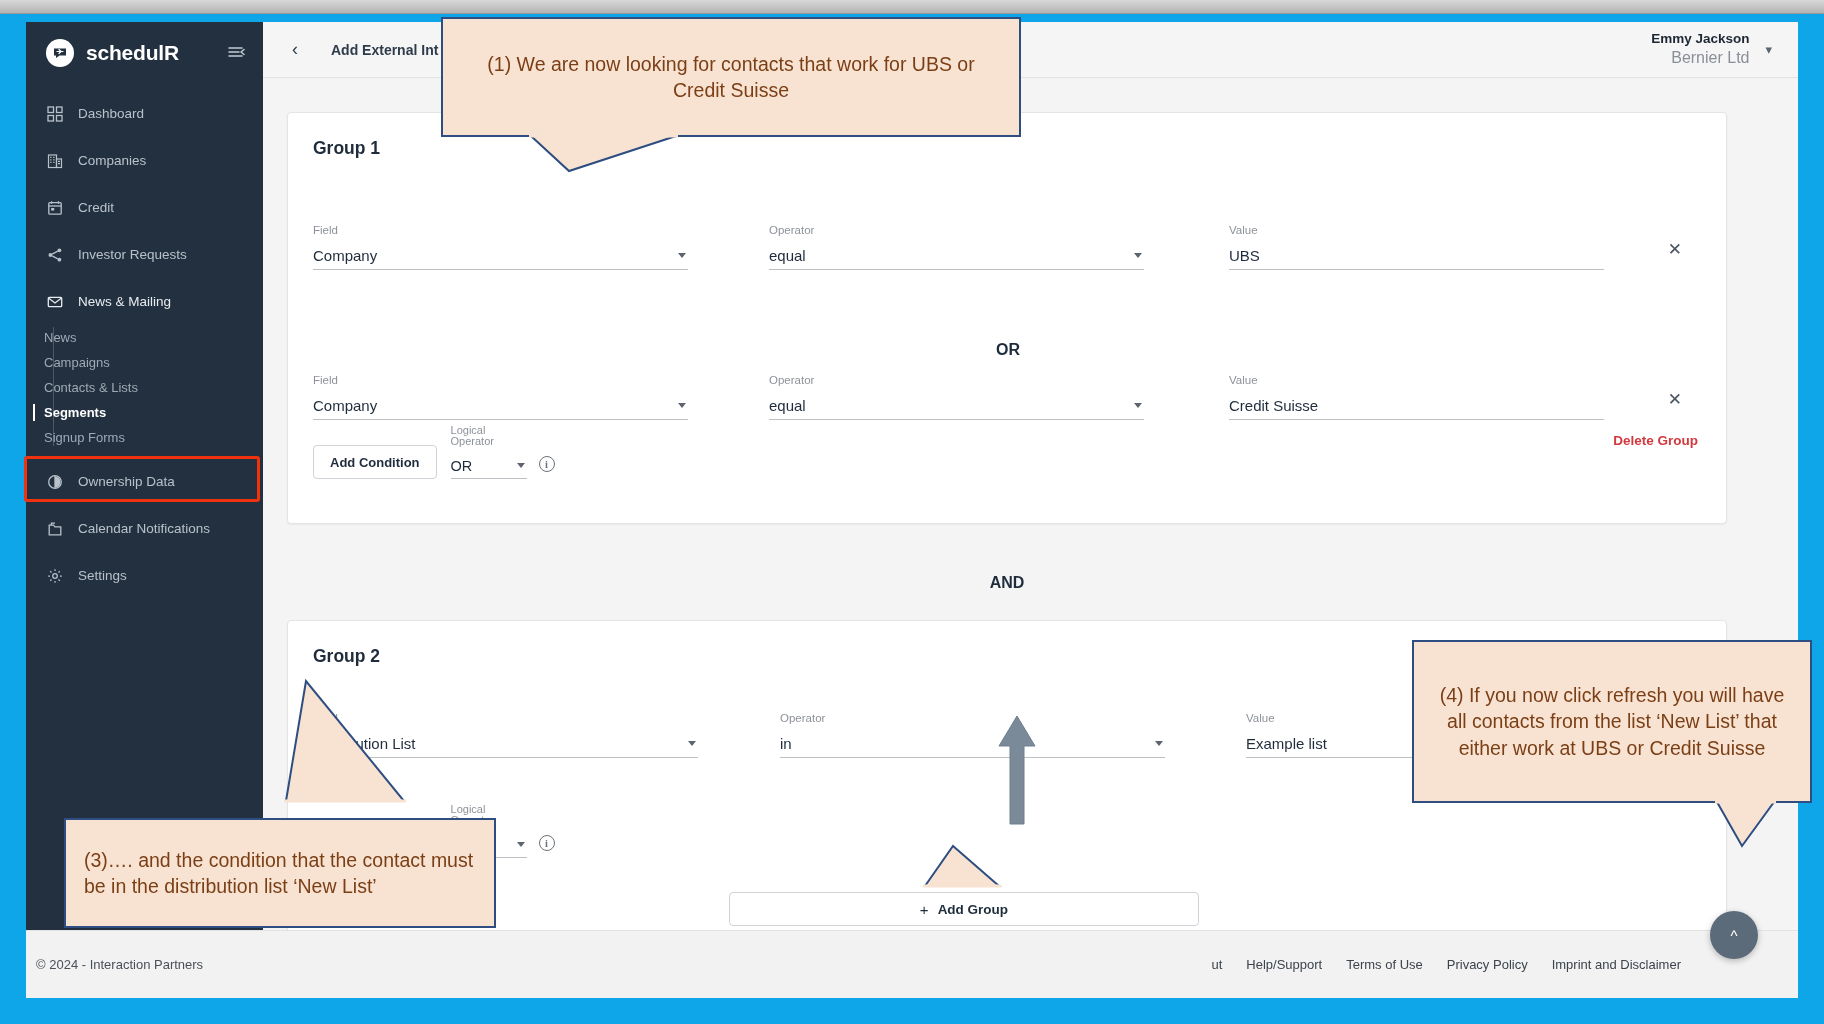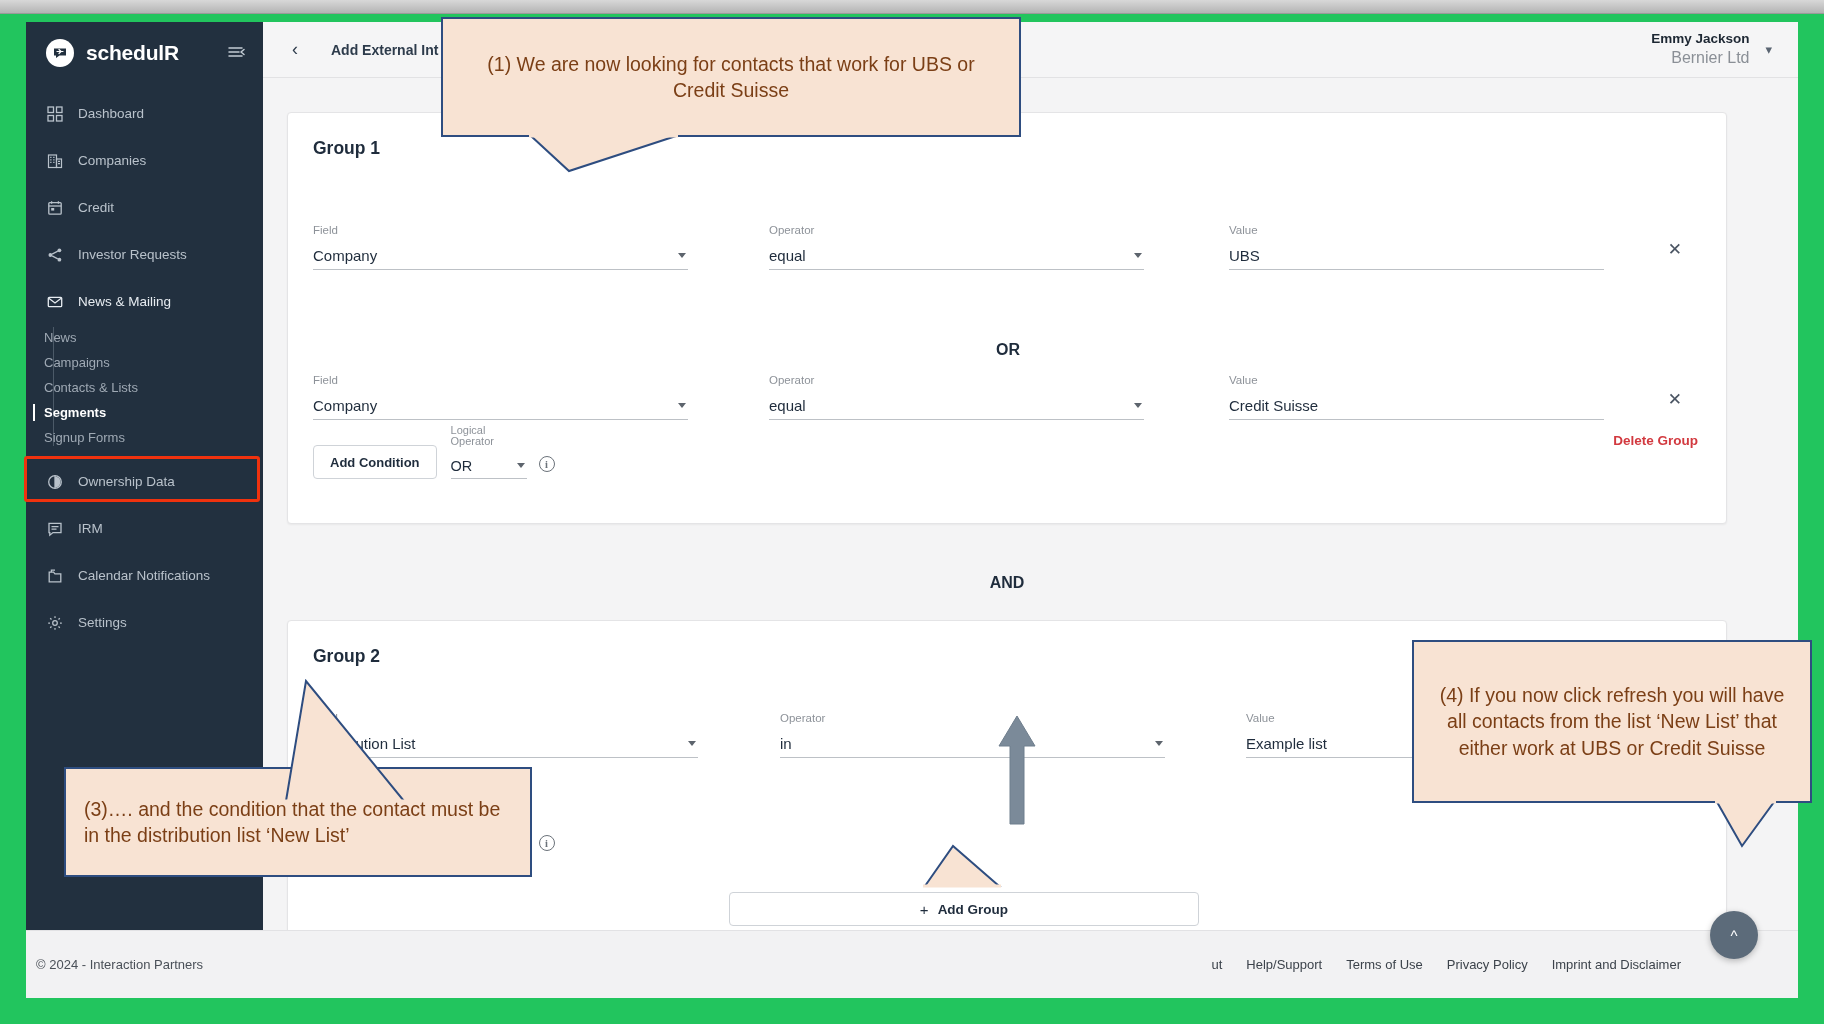--- a/index.html
+++ b/index.html
@@ -9,21 +9,21 @@
     width:1824px; height:1024px;
     font-family:"Liberation Sans", sans-serif;
     background:#c9c9c9;
     overflow:hidden;
     position:relative;
   }
 
   
   #window {
     position:absolute; left:0; top:0; width:1824px; height:1024px;
-    background:#22c55e; overflow:hidden;
+    background:#0ea5e9; overflow:hidden;
   }
   .titlebar {
     position:absolute; left:0; top:0; width:1824px; height:14px;
     background:linear-gradient(#d8d8d8,#b4b4b4);
     border-bottom:1px solid #9a9a9a;
   }
 
   
   #sidebar {
     position:absolute; left:26px; top:22px; width:237px; height:908px;
@@ -315,31 +315,20 @@
               <g fill="none" stroke="#b9c2cb" stroke-width="1.3">
             <circle cx="8" cy="8" r="6.3"></circle>
                 <path d="M8 1.7v12.6"></path>
               </g>
             <path d="M8 2.5a5.5 5.5 0 0 1 0 11z" fill="#b9c2cb"></path>
             </svg>
         </span>
         <span>Ownership Data</span>
       </div>
 
-      <div class="nav-item">
-        <span class="ic">
-          <svg width="16" height="16" viewBox="0 0 16 16">
-              <g fill="none" stroke="#b9c2cb" stroke-width="1.3">
-            <path d="M2 2.4h12v9.2H6l-3.2 2.6v-2.6H2z"></path>
-                <path d="M4.5 5.6h7M4.5 8.2h5"></path>
-              </g>
-            </svg>
-        </span>
-        <span>IRM</span>
-      </div>
 
       <div class="nav-item">
         <span class="ic">
           <svg width="16" height="16" viewBox="0 0 16 16">
               <g fill="none" stroke="#b9c2cb" stroke-width="1.3">
             <path d="M2.2 4.2h4.4l1.3 1.6h5.9v8.1H2.2z"></path>
                 <path d="M4.4 4.2V2.1h3.6"></path>
               </g>
             </svg>
         </span>
@@ -513,21 +502,21 @@
   <svg class="tail" style="left:441px; top:135px; width:580px; height:40px;" viewBox="0 0 580 40">
     <path d="M90 1 L128 36 L235 1 Z" fill="#f8e3d3" stroke="#2e4d80" stroke-width="2"></path>
     <path d="M88 1 H237" stroke="#f8e3d3" stroke-width="3"></path>
   </svg>
 
   <svg class="tail" style="left:757px; top:843px; width:464px; height:45px;" viewBox="0 0 464 45">
     <path d="M168 43 L196 3 L242 43 Z" fill="#f8e3d3" stroke="#2e4d80" stroke-width="2"></path>
     <path d="M166 43 H244" stroke="#f8e3d3" stroke-width="3"></path>
   </svg>
 
-  <div class="callout left" style="left:64px; top:767px; width:468px; height:110px; justify-content:center;">(3)…. and the condition that the contact must be in the distribution list ‘New List’</div>
+  <div class="callout left" style="left:64px; top:818px; width:432px; height:110px; justify-content:center;">(3)…. and the condition that the contact must be in the distribution list ‘New List’</div>
   <svg class="tail" style="left:244px; top:679px; width:345px; height:124px;" viewBox="0 0 345 124">
     <path d="M42 122 L62 2 L160 122 Z" fill="#f8e3d3" stroke="#2e4d80" stroke-width="2"></path>
     <path d="M40 122 H162" stroke="#f8e3d3" stroke-width="3"></path>
   </svg>
 
   <div class="callout" style="left:1412px; top:640px; width:400px; height:163px;">(4) If you now click refresh you will have all contacts from the list ‘New List’ that either work at UBS or Credit Suisse</div>
   <svg class="tail" style="left:1412px; top:801px; width:400px; height:48px;" viewBox="0 0 400 48">
     <path d="M305 1 L330 45 L362 1 Z" fill="#f8e3d3" stroke="#2e4d80" stroke-width="2"></path>
     <path d="M303 1 H364" stroke="#f8e3d3" stroke-width="3"></path>
   </svg>

